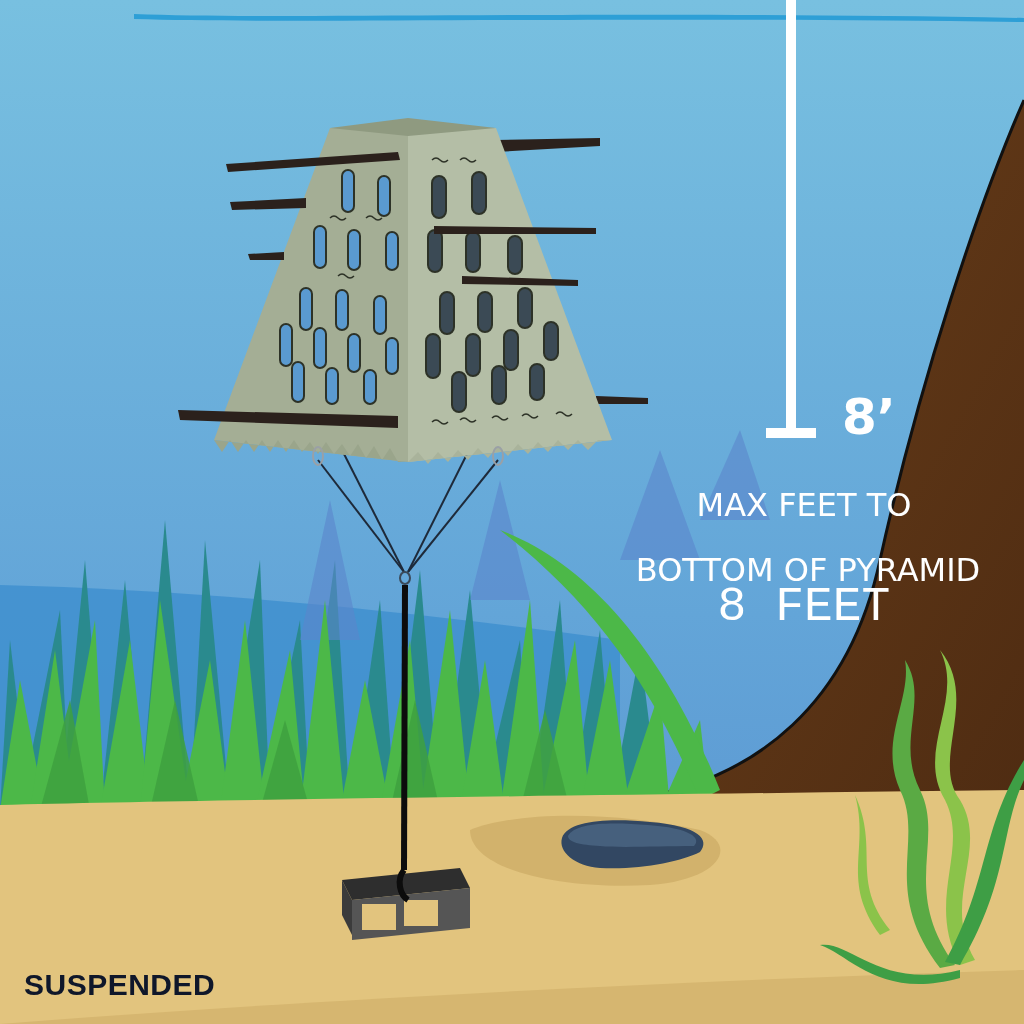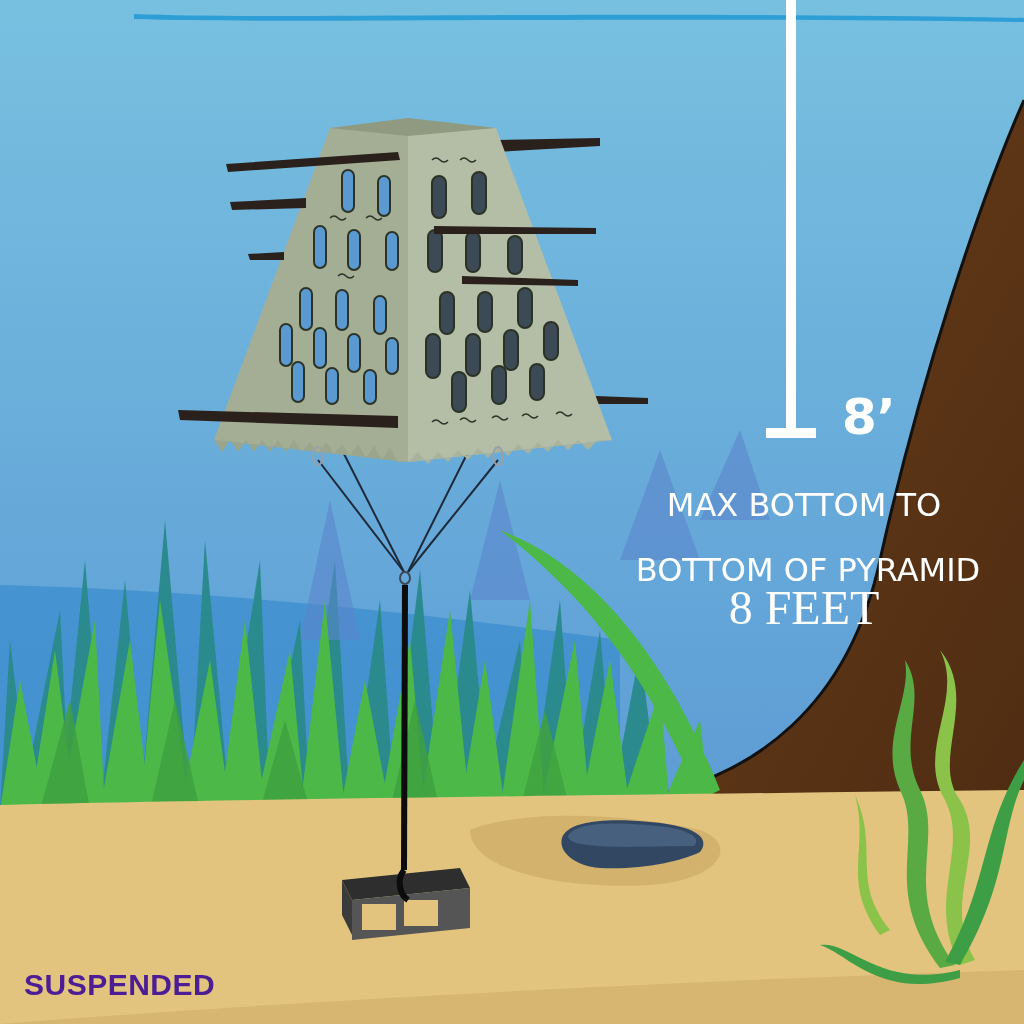--- a/index.html
+++ b/index.html
@@ -29,26 +29,26 @@
     }
     .caption-2 {
       left: 604px; top: 532px; width: 408px;
       font-size: 32px;
       font-family: "DejaVu Sans", sans-serif;
       margin-top: 19px;
     }
     .caption-3 {
       left: 604px; top: 580px; width: 400px;
       font-size: 48px;
-      font-family: Liberation Serif, serif;
+      font-family: Liberation Mono, monospace;
     }
     .mode-label {
       position: absolute;
       left: 24px; top: 968px;
-      font-size: 30px; font-weight: bold; color: #4c1d95;
+      font-size: 30px; font-weight: bold; color: #0f172a;
       font-family: "Liberation Sans", sans-serif;
       letter-spacing: 0.5px;
     }
   </style>
 </head>
 <body>
 
 <div class="scene">
   <svg class="bg" viewBox="0 0 1024 1024" xmlns="http://www.w3.org/2000/svg">
     <defs>
@@ -243,17 +243,17 @@
       </g>
 
       <g fill="none" stroke="#9aa0a6" stroke-width="2">
         <ellipse cx="318" cy="456" rx="5" ry="9"></ellipse>
         <ellipse cx="498" cy="456" rx="5" ry="9"></ellipse>
       </g>
     </g>
   </svg>
 
   <div class="label depth-mark">8’</div>
-  <div class="label caption-1">MAX BOTTOM TO</div>
+  <div class="label caption-1">MAX FEET TO</div>
   <div class="label caption-2">BOTTOM OF PYRAMID</div>
   <div class="label caption-3">8 FEET</div>
   <div class="mode-label">SUSPENDED</div>
 </div>
 
 </body></html>

